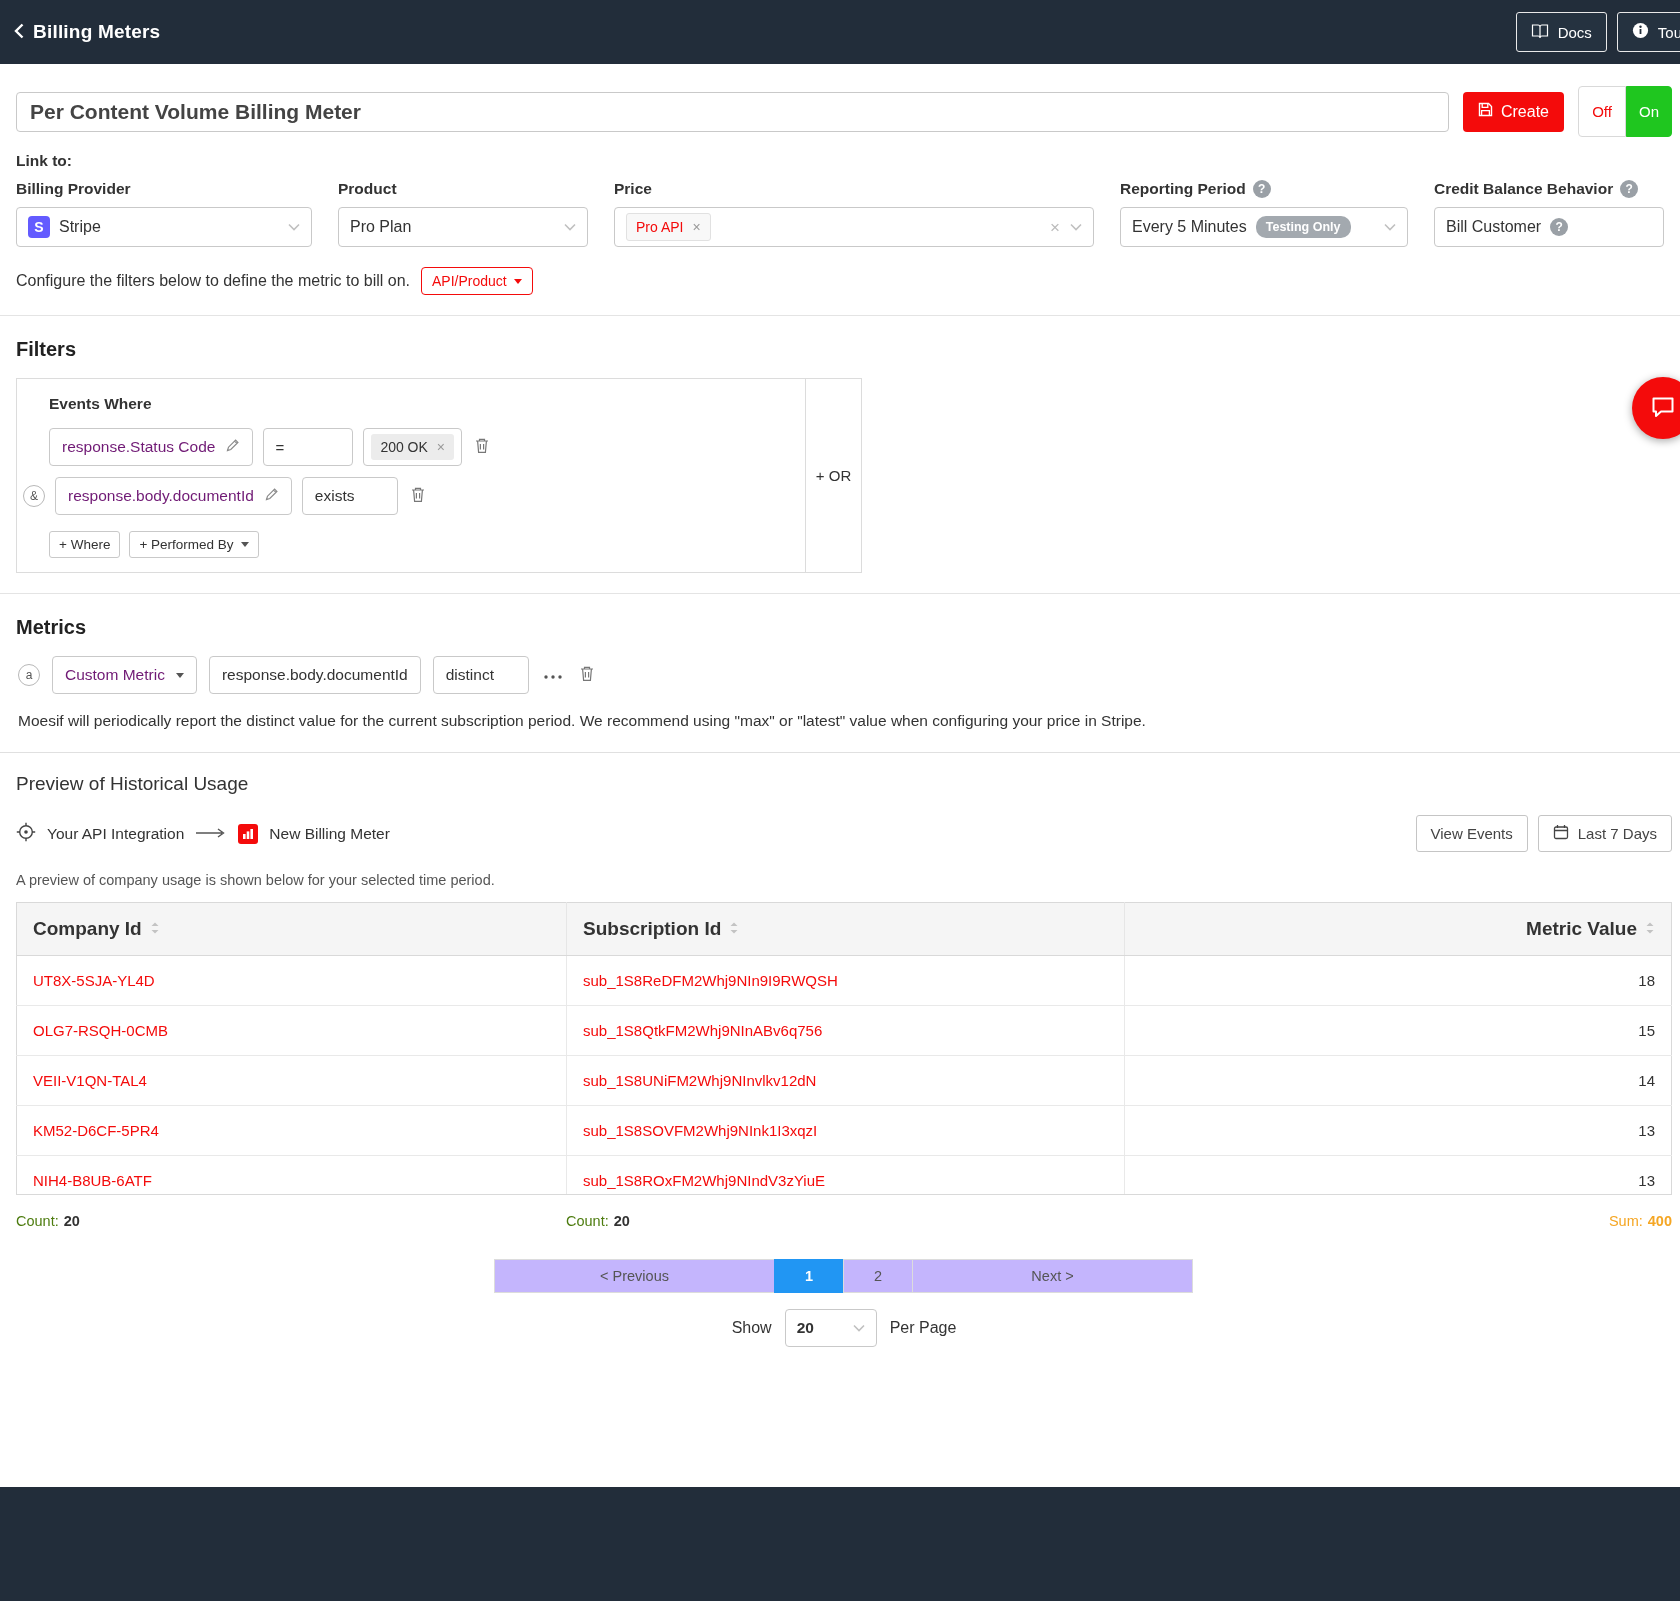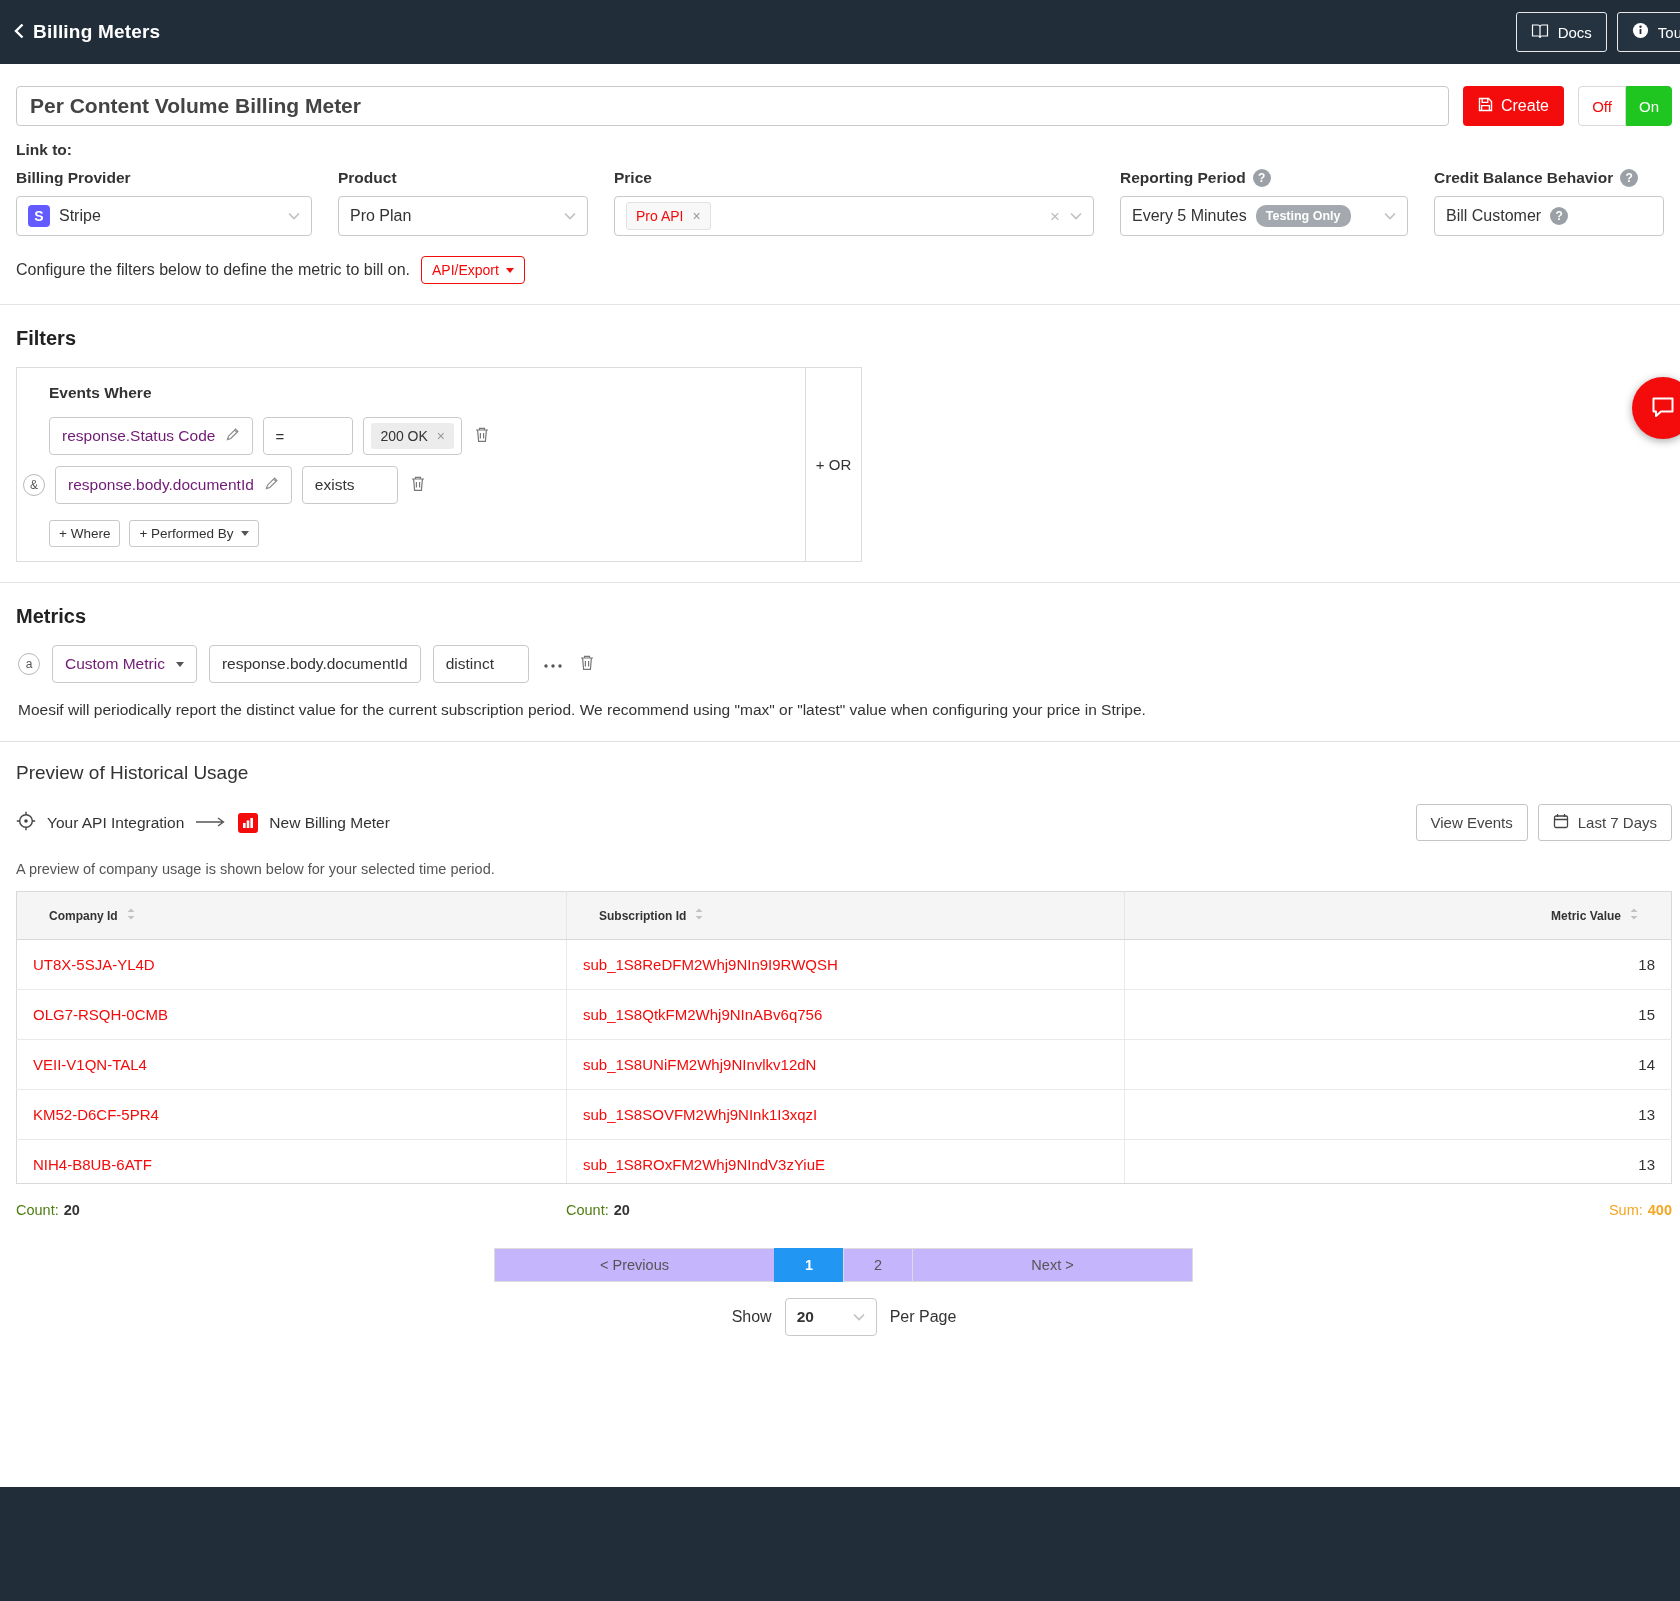--- a/index.html
+++ b/index.html
@@ -19,21 +19,21 @@
   .topbar-right { display:flex; gap:10px; margin-right:-22px; }
   .tb-btn { display:flex; align-items:center; gap:9px; background:#253240; border:1px solid #e9e9e9; border-radius:3px; color:#fff; font-size:15px; padding:9px 14px; cursor:pointer; white-space:nowrap; }
   
   .content { background:#fff; min-height:1423px; }
   .pad { padding-left:16px; padding-right:8px; }
   .divider { border-top:1px solid #e4e4e4; margin-top:20px; }
   
   .header-row { display:flex; align-items:center; padding-top:22px; }
   .name-input { flex:1; height:40px; border:1px solid #c9c9c9; border-radius:4px; font-size:21px; font-weight:bold; color:#444; padding:0 13px; font-family:"Liberation Sans", sans-serif; outline:none; }
   .create-btn { margin-left:14px; height:40px; background:#f40b0b; color:#fff; border:none; border-radius:4px; font-size:16px; display:flex; align-items:center; gap:8px; padding:0 15px; cursor:pointer; }
-  .toggle { margin-left:14px; display:flex; height:40px; }
+  .toggle { margin-left:14px; display:flex; height:51px; }
   .toggle-off { width:48px; background:#fff; color:#f40b0b; border:1px solid #d9d9d9; border-radius:4px 0 0 4px; font-size:15px; cursor:pointer; }
   .toggle-on { width:46px; background:#1fc61f; color:#fff; border:1px solid #1fc61f; border-radius:0 4px 4px 0; font-size:15px; cursor:pointer; }
   
   .linkto-label { font-size:15.5px; font-weight:bold; margin:15px 0 10px; }
   .fields-row { display:flex; gap:26px; }
   .field { display:flex; flex-direction:column; }
   .field-label { font-size:15.5px; font-weight:bold; margin-bottom:9px; display:flex; align-items:center; gap:7px; }
   .qmark { width:18px; height:18px; border-radius:50%; background:#9aa0a6; color:#fff; font-size:12px; font-weight:bold; display:inline-flex; align-items:center; justify-content:center; cursor:pointer; }
   .select { height:40px; border:1px solid #c9c9c9; border-radius:4px; display:flex; align-items:center; padding:0 11px; font-size:16px; color:#333; background:#fff; cursor:pointer; }
   .chev { margin-left:auto; display:flex; }
@@ -72,21 +72,21 @@
   .preview-h { font-size:19px; font-weight:normal; color:#333; margin-bottom:20px; }
   .integration-row { display:flex; align-items:center; gap:11px; }
   .flow-label { font-size:15.5px; color:#333; }
   .meter-icon { width:20px; height:20px; background:#f40b0b; border-radius:3px; display:flex; align-items:center; justify-content:center; }
   .right-btns { margin-left:auto; display:flex; gap:10px; }
   .white-btn { height:37px; border:1px solid #c5c5c5; border-radius:3px; background:#fff; font-size:15px; color:#444; padding:0 14px; display:flex; align-items:center; gap:9px; cursor:pointer; white-space:nowrap; }
   .preview-desc { font-size:14.5px; color:#555; margin:20px 0 14px; }
   
   .table-clip { max-height:293px; overflow:hidden; border-bottom:1px solid #d9d9d9; }
   table { width:100%; border-collapse:collapse; border:1px solid #d9d9d9; }
-  th { background:#f5f5f5; font-size:12px; font-weight:bold; color:#333; text-align:left; padding:15px 32px; border-bottom:1px solid #d9d9d9; border-right:1px solid #e6e6e6; cursor:pointer; }
+  th { background:#f5f5f5; font-size:19px; font-weight:bold; color:#333; text-align:left; padding:15px 16px; border-bottom:1px solid #d9d9d9; border-right:1px solid #e6e6e6; cursor:pointer; }
   th:last-child { border-right:none; }
   th .th-inner { display:flex; align-items:center; gap:8px; }
   th.num .th-inner { justify-content:flex-end; }
   td { font-size:15px; padding:16px; border-right:1px solid #e9e9e9; border-top:1px solid #e9e9e9; background:#fff; }
   td:last-child { border-right:none; }
   tbody tr:first-child td { border-top:none; }
   .cell-link { color:#f40b0b; cursor:pointer; }
   td.num { text-align:right; color:#333; }
   
   .summary-row { display:flex; margin-top:18px; font-size:14.5px; align-items:center; }
@@ -231,21 +231,21 @@
         <div class="select">
           <span>Bill Customer</span>
           <span class="qmark" style="margin-left:9px;">?</span>
         </div>
       </div>
     </div>
 
     <div class="configure-row">
       <span>Configure the filters below to define the metric to bill on.</span>
       <button class="api-export">
-        <span>API/Export</span>
+        <span>API/Product</span>
         <span class="caret"></span>
       </button>
     </div>
   </div>
 
   <div class="divider"></div>
 
   <div class="pad">
     <div class="section-h">Filters</div>
     <div class="events-box">

